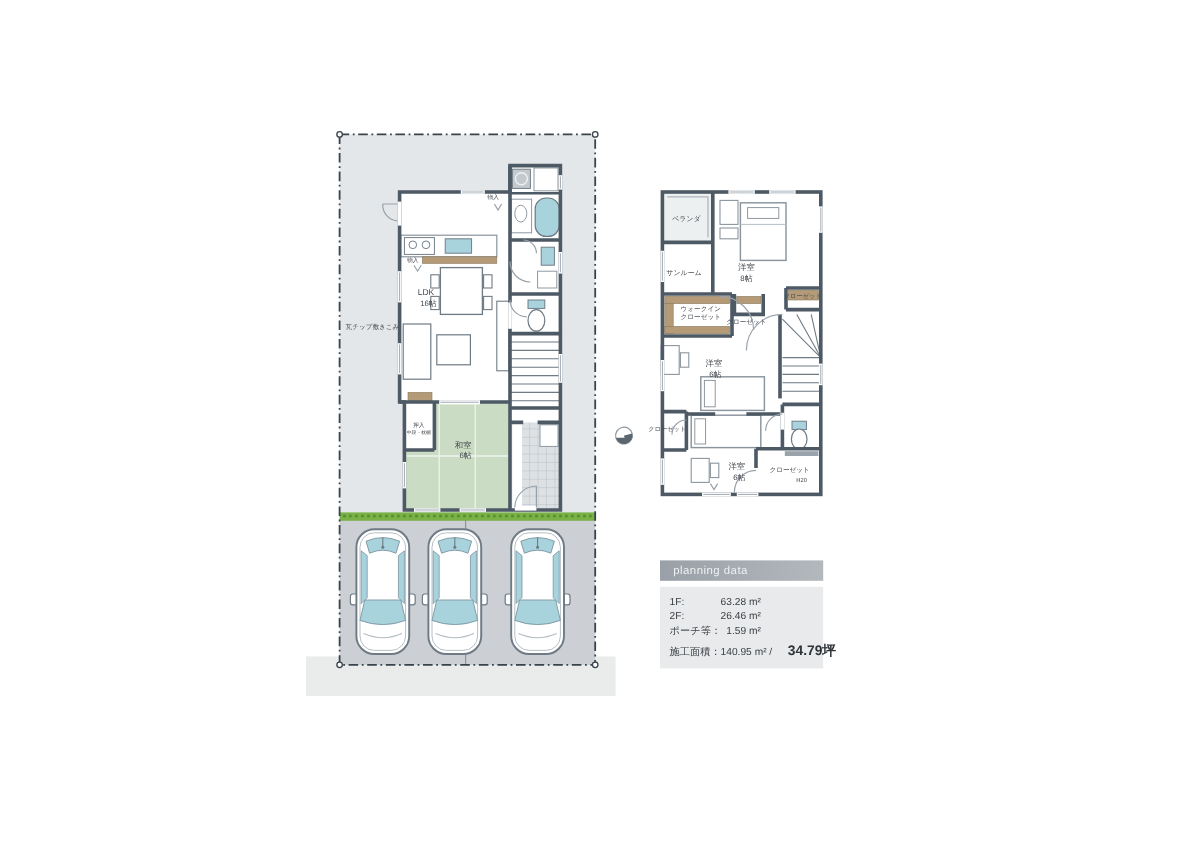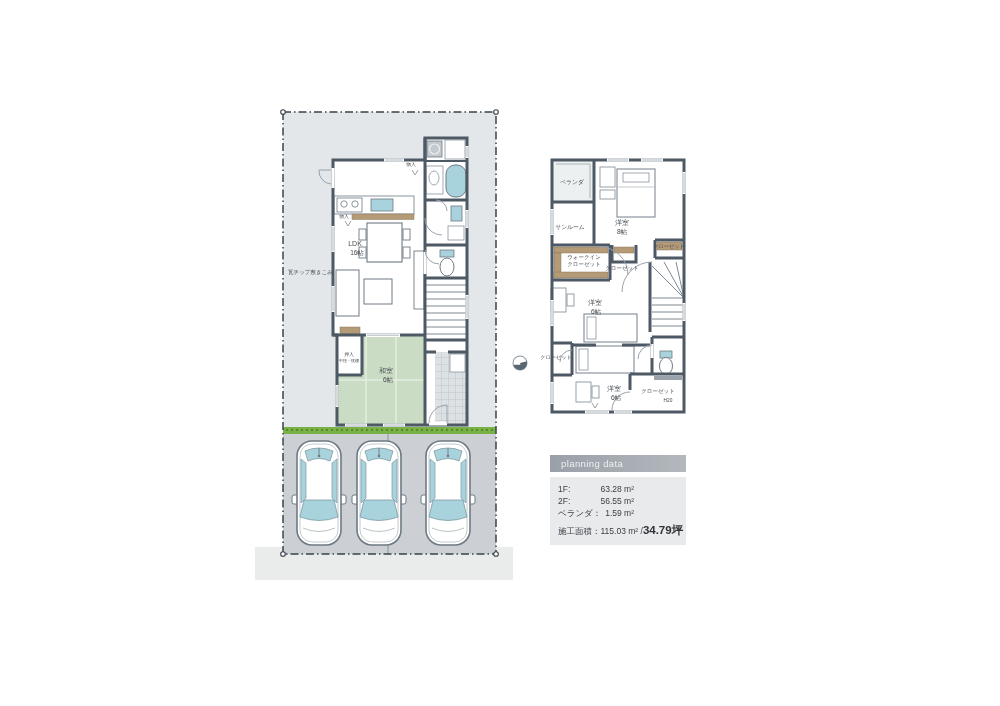--- a/index.html
+++ b/index.html
@@ -1,28 +1,28 @@
 <!DOCTYPE html>
 <html><head>
 <meta charset="utf-8">
 <style>
   html,body{margin:0;padding:0;background:#ffffff;}
   .canvas{position:relative;width:1000px;height:706px;background:#ffffff;overflow:hidden;
           font-family:"Liberation Sans",sans-serif;}
   .plan-svg{position:absolute;left:0;top:0;}
   .plan-svg text{font-family:"Liberation Sans",sans-serif;fill:#454a50;}
   
-  .pdata{position:absolute;left:550px;top:455px;width:136px;}
+  .pdata{position:absolute;left:550px;top:467px;width:136px;}
   .pdata-header{height:17px;background:linear-gradient(90deg,#99a0a7,#b3b8bd);
       color:#eff1f2;font-size:9.5px;line-height:17px;padding-left:11px;letter-spacing:.4px;}
   .pdata-body{margin-top:5px;background:#e8eaeb;padding:6px 8px 7px 8px;
       font-size:8.5px;color:#3c4147;}
   .pdata-row{display:flex;justify-content:space-between;width:76px;line-height:12px;}
   .pdata-total{margin-top:4px;font-size:8.5px;white-space:nowrap;}
-  .pdata-total b{font-size:11.5px;font-weight:bold;margin-left:0;color:#2e3338;}
+  .pdata-total b{font-size:11.5px;font-weight:bold;margin-left:13px;color:#2e3338;}
 </style>
 </head>
 <body>
 
 <div class="canvas">
 
 <svg class="plan-svg" width="1000" height="706" viewBox="0 0 1000 706">
   <defs>
     <pattern id="tiles" width="7" height="7" patternUnits="userSpaceOnUse">
       <rect width="7" height="7" fill="#dde1e4"></rect>
@@ -282,25 +282,25 @@
   <div class="pdata-header">
     <span>planning data</span>
   </div>
   <div class="pdata-body">
     <div class="pdata-row">
       <span>1F:</span>
       <span>63.28 m²</span>
     </div>
     <div class="pdata-row">
       <span>2F:</span>
-      <span>56.55 m²</span>
+      <span>26.46 m²</span>
     </div>
     <div class="pdata-row">
-      <span>ベランダ：</span>
+      <span>ポーチ等：</span>
       <span>1.59 m²</span>
     </div>
     <div class="pdata-total">
-      <span>施工面積：115.03 m² /</span><b>34.79坪</b>
+      <span>施工面積：140.95 m² /</span><b>34.79坪</b>
     </div>
   </div>
 </div>
 
 </div>
 
 </body></html>

